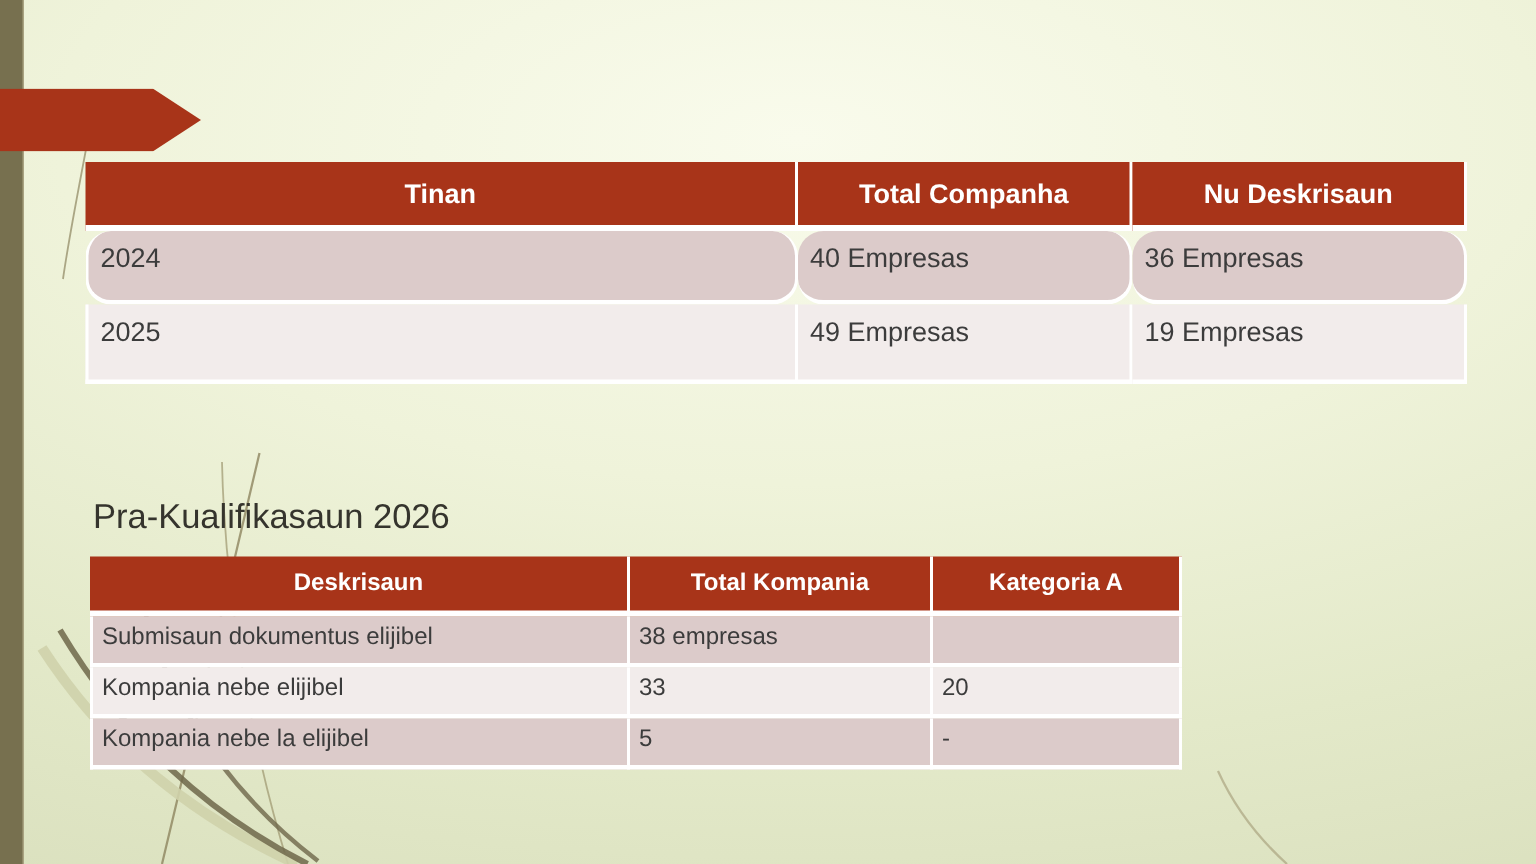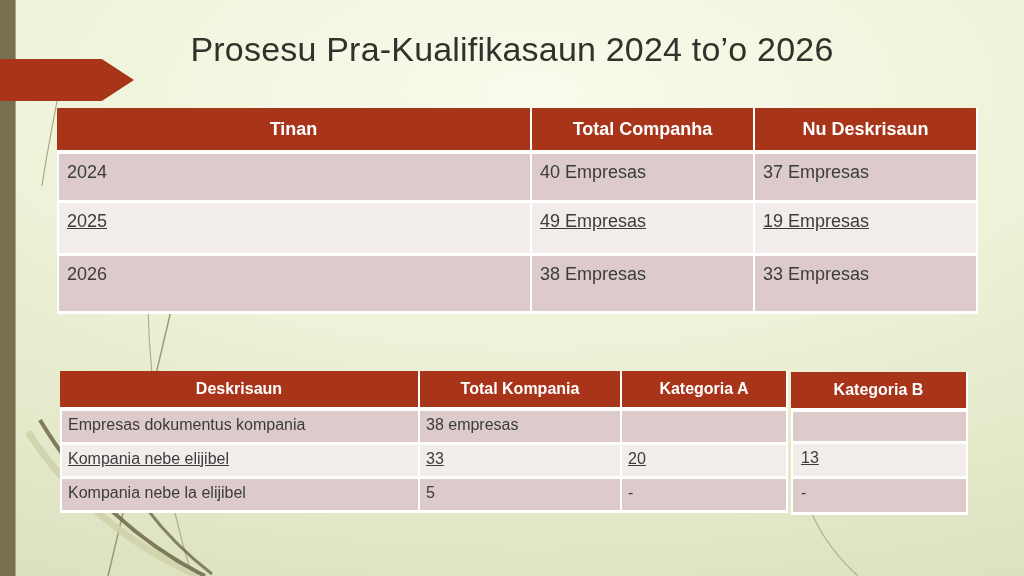--- a/index.html
+++ b/index.html
@@ -35,26 +35,26 @@
     background:var(--header-red,#a83419); color:var(--header-text,#fff);
     font-weight:bold; text-align:center; vertical-align:middle;
     border-right:2px solid #fff; border-bottom:4px solid #fff;
   }
   td {
     color:var(--body-text,#3c3c3c); text-align:left; vertical-align:top;
     border-right:2px solid #fff; border-bottom:3px solid #fff;
   }
   td:first-child { border-left:2px solid #fff; }
   tr.dark td { background:var(--row-dark,#dccbca); }
-  tr.light td { background:var(--row-light,#f2eceb);text-decoration:underline; }
+  tr.light td { background:var(--row-light,#f2eceb); }
 
   .t1 { position:absolute; left:57px; top:108px; width:921px; }
   .t1 th { font-size:18px; height:40px;margin-left:16px; }
   .t1 td { font-size:18px; padding:8px 0 0 8px; }
-  .t1 tr.row1 td { height:38px; }
+  .t1 tr.row1 td { height:38px;border-radius:17px; }
   .t1 tr.row2 td { height:42px; }
   .t1 tr.row3 td { height:47px; }
 
   .t2 { position:absolute; left:60px; top:371px; width:728px; }
   .t2 th { font-size:16px; height:34px; }
   .t2 td { font-size:16px; padding:5px 0 0 6px; }
   .t2 tr td { height:26px; }
 
   .t3 { position:absolute; left:791px; top:372px; width:177px; }
   .t3 th { font-size:16px; height:34px; }
@@ -75,102 +75,76 @@
     <path d="M148,308 C150,400 168,498 192,576" stroke="#9d956e" stroke-width="1.2" fill="none" opacity="0.7"></path>
     <path d="M58,96 C52,128 46,158 42,186" stroke="#8d855f" stroke-width="1.2" fill="none" opacity="0.7"></path>
     <path d="M28,432 C72,500 130,545 198,576" stroke="#cfd2ab" stroke-width="7" fill="none" opacity="0.9"></path>
     <path d="M40,420 C85,495 140,543 205,576" stroke="#6e674a" stroke-width="4" fill="none" opacity="0.85"></path>
     <path d="M95,402 C112,468 152,528 212,574" stroke="#6e674a" stroke-width="3" fill="none" opacity="0.8"></path>
     <path d="M812,514 C822,536 838,558 858,576" stroke="#a29a74" stroke-width="1.5" fill="none" opacity="0.6"></path>
   </svg>
 
   <div class="arrow"></div>
 
-  <div class="slide-title">Prosesu Pra-Kualifikasaun 2024 to’o 2026</div>
 
   <table class="t1">
     <colgroup>
         <col style="width:475px">
         <col style="width:223px">
         <col style="width:223px">
       </colgroup>
     <thead>
       <tr>
         <th>Tinan</th>
         <th>Total Companha</th>
         <th>Nu Deskrisaun</th>
       </tr>
     </thead>
     <tbody>
       <tr class="dark row1">
         <td>2024</td>
         <td>40 Empresas</td>
-        <td>37 Empresas</td>
+        <td>36 Empresas</td>
       </tr>
       <tr class="light row2">
         <td>2025</td>
         <td>49 Empresas</td>
         <td>19 Empresas</td>
       </tr>
-      <tr class="dark row3">
-        <td>2026</td>
-        <td>38 Empresas</td>
-        <td>33 Empresas</td>
-      </tr>
     </tbody>
   </table>
 
+  <div class="section-title">Pra-Kualifikasaun 2026</div>
 
   <table class="t2">
     <colgroup>
         <col style="width:360px">
         <col style="width:202px">
         <col style="width:166px">
       </colgroup>
     <thead>
       <tr>
         <th>Deskrisaun</th>
         <th>Total Kompania</th>
         <th>Kategoria A</th>
       </tr>
     </thead>
     <tbody>
       <tr class="dark">
-        <td>Empresas dokumentus kompania</td>
+        <td>Submisaun dokumentus elijibel</td>
         <td>38 empresas</td>
         <td></td>
       </tr>
       <tr class="light">
         <td>Kompania nebe elijibel</td>
         <td>33</td>
         <td>20</td>
       </tr>
       <tr class="dark">
         <td>Kompania nebe la elijibel</td>
         <td>5</td>
         <td>-</td>
       </tr>
     </tbody>
   </table>
 
-  <table class="t3">
-    <colgroup>
-        <col style="width:177px">
-      </colgroup>
-    <thead>
-      <tr>
-        <th>Kategoria B</th>
-      </tr>
-    </thead>
-    <tbody>
-      <tr class="dark c1">
-        <td></td>
-      </tr>
-      <tr class="light c2">
-        <td>13</td>
-      </tr>
-      <tr class="dark c3">
-        <td>-</td>
-      </tr>
-    </tbody>
-  </table>
 
 </div>
 
 </body></html>

